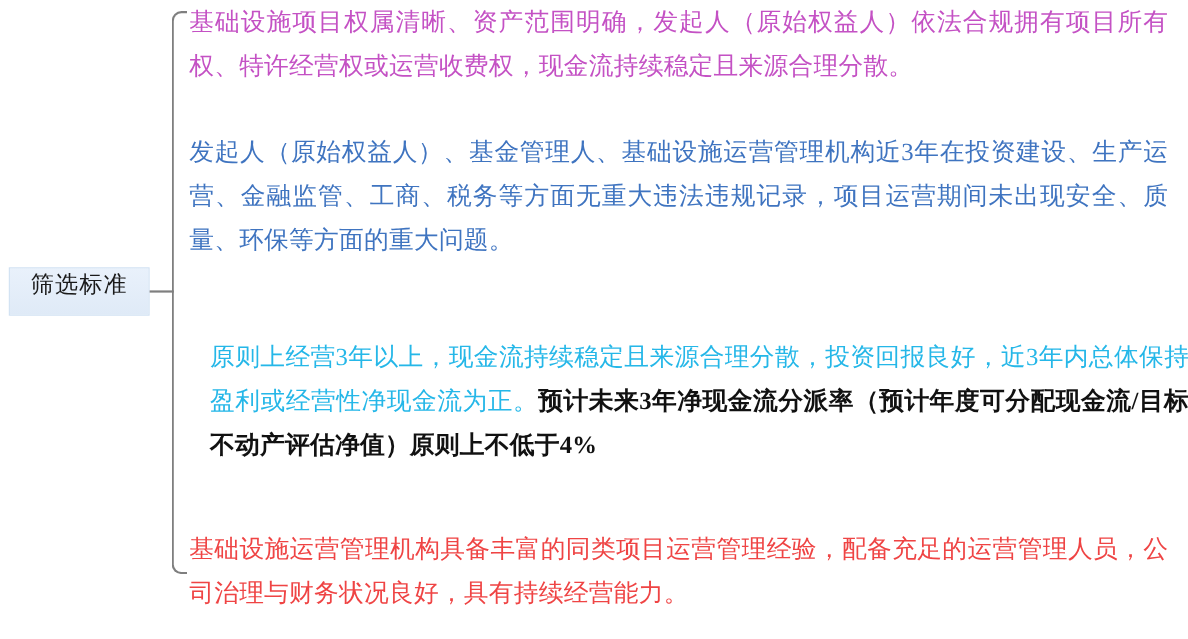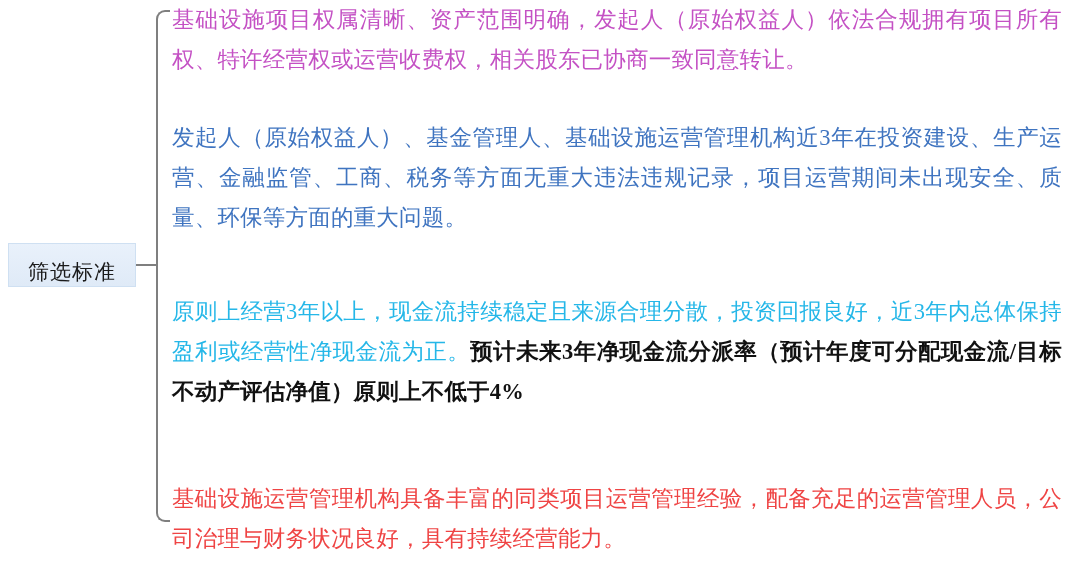--- a/index.html
+++ b/index.html
@@ -22,21 +22,21 @@
   
   .label-box {
     position: absolute;
     left: 8px;
     top: 243px;
     width: 128px;
     height: 44px;
     background: linear-gradient(to bottom, #e9f1fb 0%, #dfeaf7 100%);
     border: 1px solid #cfe0f2;
     display: flex;
-    align-items: flex-end;
+    align-items: flex-start;
     justify-content: center;
     box-sizing: border-box;
   }
   .label-box span {
     font-size: 21px;
     color: #1a1a1a;
     letter-spacing: 1px;
     font-family: "Liberation Serif", "DejaVu Serif", serif;
   }
 
@@ -85,22 +85,23 @@
     top: 0px;
     color: #c451c4;
   }
   .p2 {
     position: absolute;
     top: 118px;
     color: #3f74c0;
   }
   .p3 {
     position: absolute;
-    top: 292px;
+    top: 305px;
     color: #25b7e8;
+    margin-left: 19px;
   }
   .p3 .bold-black {
     color: #111111;
     font-weight: bold;
   }
   .p4 {
     position: absolute;
     top: 479px;
     color: #ef4444;
   }
@@ -112,21 +113,21 @@
 
   <div class="label-box">
     <span>筛选标准</span>
   </div>
 
   <div class="stub"></div>
   <div class="bracket"></div>
 
   <div class="content">
 
-    <div class="para p1">基础设施项目权属清晰、资产范围明确，发起人（原始权益人）依法合规拥有项目所有权、特许经营权或运营收费权，相关股东已协商一致同意转让。</div>
+    <div class="para p1">基础设施项目权属清晰、资产范围明确，发起人（原始权益人）依法合规拥有项目所有权、特许经营权或运营收费权，现金流持续稳定且来源合理分散。</div>
 
     <div class="para p2">发起人（原始权益人）、基金管理人、基础设施运营管理机构近3年在投资建设、生产运营、金融监管、工商、税务等方面无重大违法违规记录，项目运营期间未出现安全、质量、环保等方面的重大问题。</div>
 
     <div class="para p3"><span>原则上经营3年以上，现金流持续稳定且来源合理分散，投资回报良好，近3年内总体保持盈利或经营性净现金流为正。</span><span class="bold-black">预计未来3年净现金流分派率（预计年度可分配现金流/目标不动产评估净值）原则上不低于4%</span></div>
 
     <div class="para p4">基础设施运营管理机构具备丰富的同类项目运营管理经验，配备充足的运营管理人员，公司治理与财务状况良好，具有持续经营能力。</div>
 
   </div>
 </div>
 

